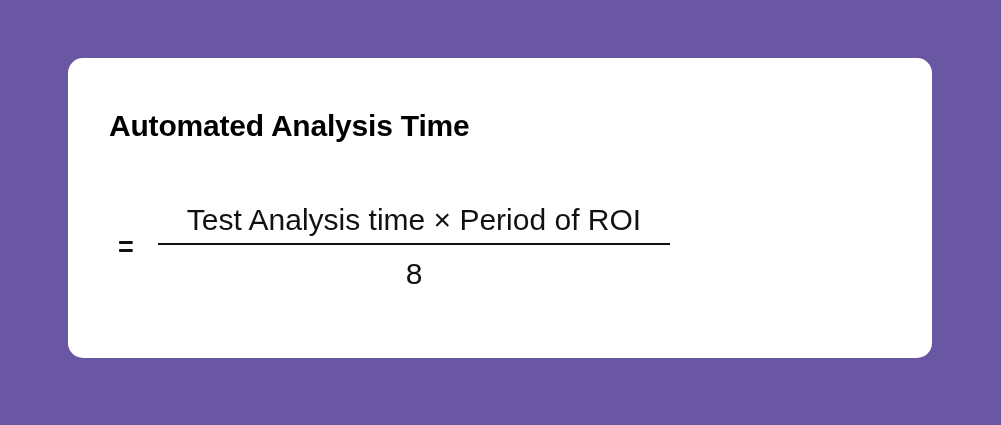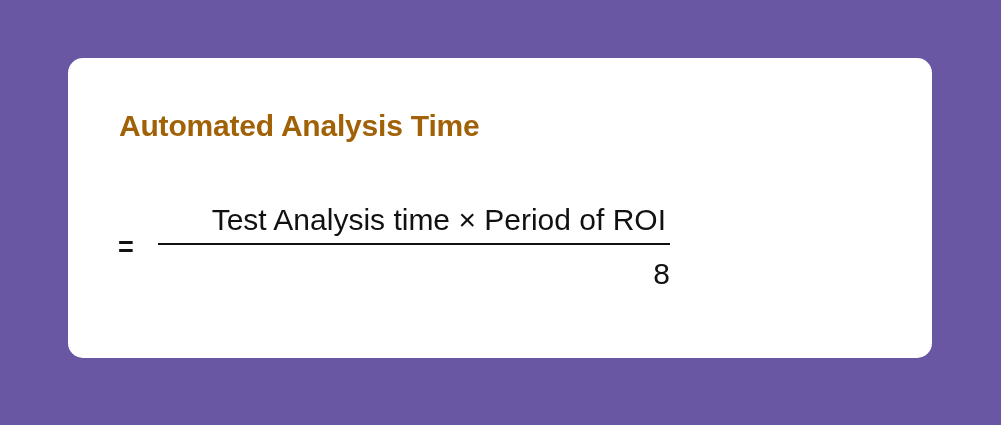--- a/index.html
+++ b/index.html
@@ -28,25 +28,25 @@
     top: 58px;
     width: 864px;
     height: 300px;
     background: #ffffff;
     border-radius: 15px;
     box-sizing: border-box;
   }
 
   #card-title {
     position: absolute;
-    left: 51px;          
+    left: 41px;          
     top: 48px;           
     font-size: 30px;
     font-weight: bold;
-    color: #a16207;
+    color: #000000;
     letter-spacing: -0.2px;
     line-height: 40px;
     white-space: nowrap;
   }
 
   
   #formula {
     position: absolute;
     left: 50px;          
     top: 142px;          
@@ -61,21 +61,21 @@
     color: #111111;
     line-height: 1;
     width: 22px;
     text-align: left;
     
   }
 
   #fraction {
     display: flex;
     flex-direction: column;
-    align-items: flex-end;
+    align-items: center;
     margin-left: 18px;
   }
 
   #fraction-numerator {
     font-size: 30px;
     font-weight: normal;
     color: #111111;
     line-height: 40px;
     padding: 0 4px 3px 4px;
     white-space: nowrap;

